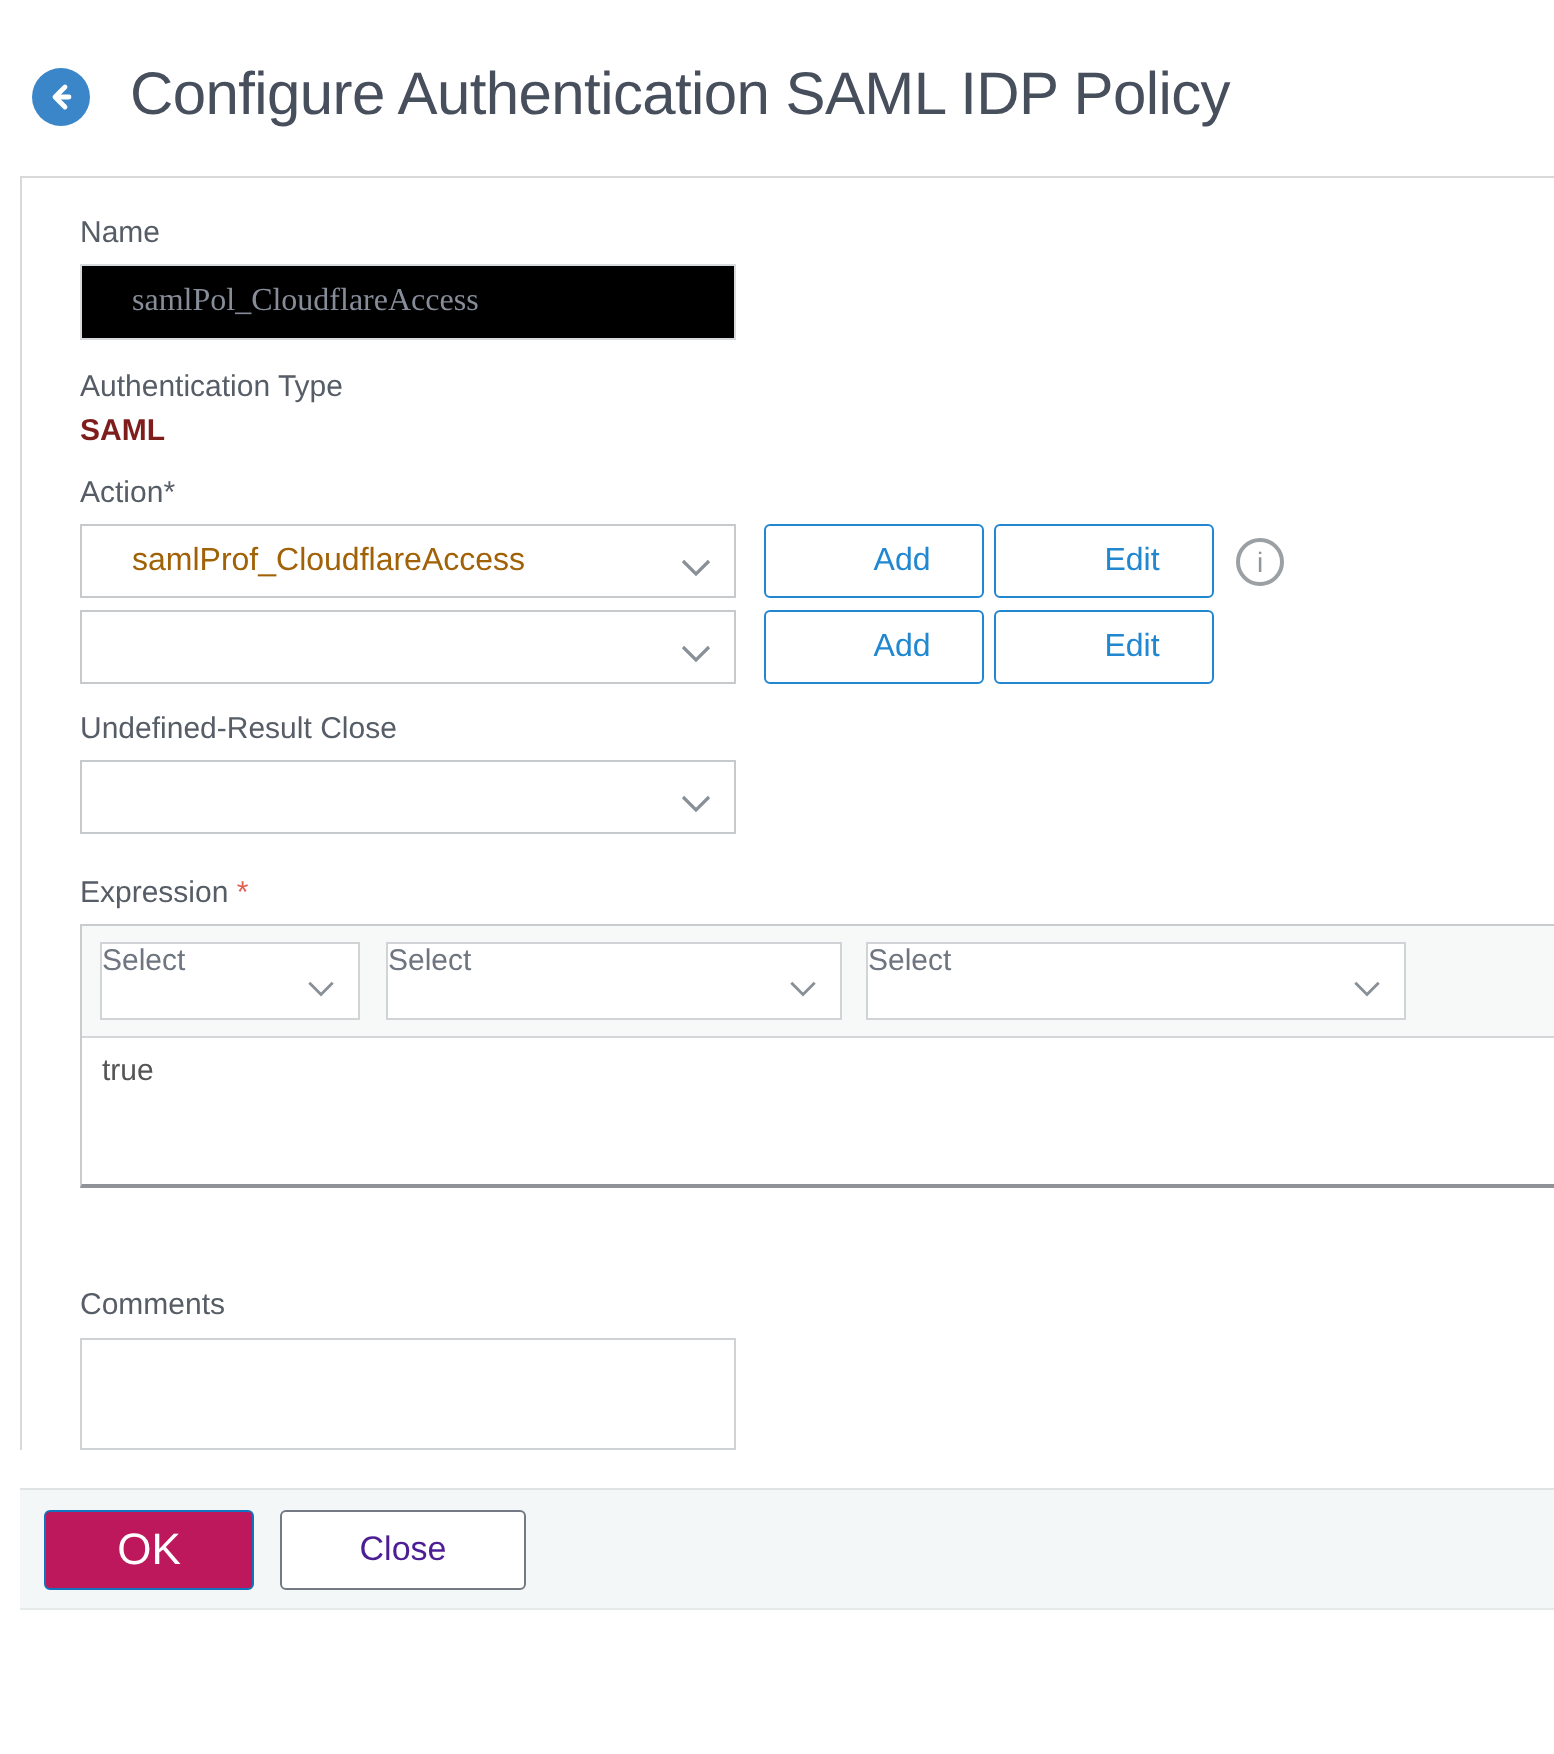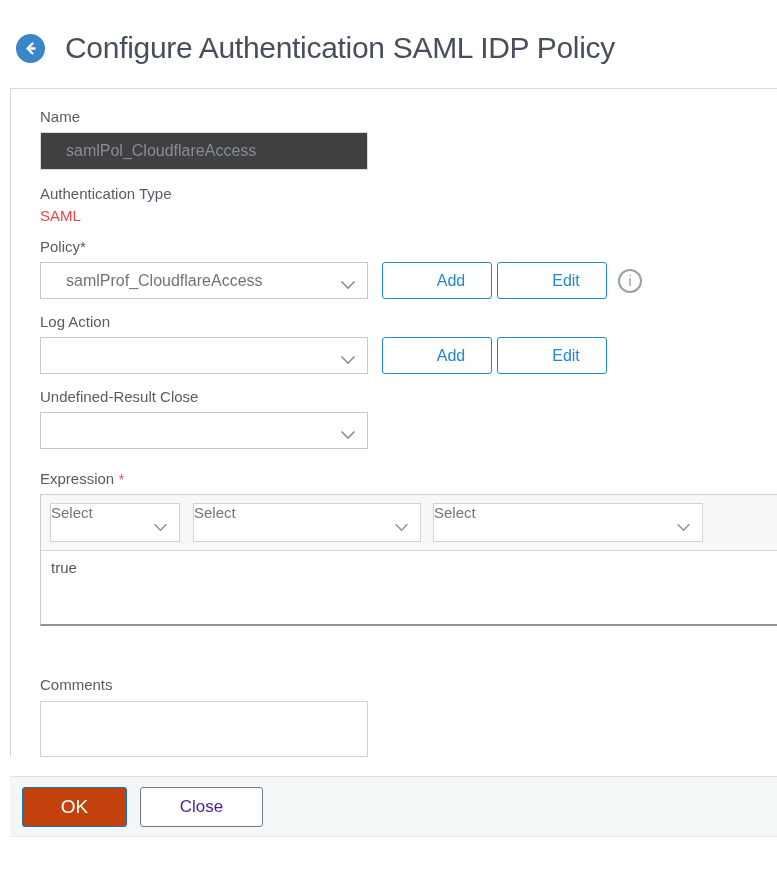--- a/index.html
+++ b/index.html
@@ -12,28 +12,28 @@
   .back-btn { width:29px; height:29px; border-radius:50%; background:#3b86c8; border:none;
               color:#fff; display:flex; align-items:center; justify-content:center; cursor:pointer; flex:0 0 auto; }
   .back-btn svg { display:block; }
   .title { font-size:30px; font-weight:400; color:#474e5c; margin-left:20px; letter-spacing:-0.3px; white-space:nowrap; }
 
   
   .panel { margin-left:10px; margin-top:23px; border-top:1px solid #d9d9d9; border-left:1px solid #d9d9d9; }
   .form { padding:19px 0 0 29px; }
 
   .field-label { font-size:15px; color:#565d66; height:18px; line-height:18px; }
-  .static-value { font-size:15px; font-weight:400; color:#ef4444; height:18px; line-height:18px; margin-top:4px; }
+  .static-value { font-size:15px; font-weight:700; color:#7f1d1d; height:18px; line-height:18px; margin-top:4px; }
   .req { color:#e0614f; }
 
-  .text-input { width:328px; height:38px; background:#404040; border:1px solid #d8dbde;
-                color:#868d99; font-size:16px; padding:0 10px 0 25px; margin-top:6px; }
+  .text-input { width:328px; height:38px; background:#000000; border:1px solid #d8dbde;
+                color:#868d99; font-size:16px; padding:0 10px 0 25px; margin-top:6px;font-family:Liberation Serif, serif; }
 
   .select-box { width:328px; height:37px; background:#fff; border:1px solid #c6cacd; position:relative;
-                display:flex; align-items:center; padding-left:25px; color:#737373; font-size:16px; cursor:pointer; }
+                display:flex; align-items:center; padding-left:25px; color:#a16207; font-size:16px; cursor:pointer; }
   .chev { position:absolute; right:11px; top:50%; margin-top:-5px; }
 
   .row { display:flex; align-items:center; margin-top:6px; }
   .btn-outline { width:110px; height:37px; background:#fff; border:1px solid #2187d0; border-radius:3px;
                  color:#2187d0; font-size:16px; font-family:inherit; cursor:pointer;padding-left:28px; }
   .btn-add { margin-left:14px; }
   .btn-edit { margin-left:5px; }
   .info-icon { width:24px; height:24px; border-radius:50%; border:2px solid #9aa0a3; color:#8f959a;
                font-size:14px; line-height:20px; text-align:center; margin-left:11px; flex:0 0 auto; }
 
@@ -53,22 +53,22 @@
 
   
   .comments-label { margin-top:50px; }
   .comments-area { display:block; width:328px; height:56px; margin-top:7px; border:1px solid #cfd3d6;
                    resize:none; font-family:inherit; font-size:15px; color:#555; padding:6px 8px; }
 
   
   .footer { margin-left:10px; margin-top:19px; height:61px; background:#f4f7f7;
             border-top:1px solid #dfe3e3; border-bottom:1px solid #e7eaea;
             display:flex; align-items:center; padding-left:12px; }
-  .btn-ok { width:105px; height:40px; background:#c2410c; border:1px solid #1173bd; border-radius:3px;
-            color:#fff; font-size:19px; font-family:inherit; cursor:pointer; }
+  .btn-ok { width:105px; height:40px; background:#be185d; border:1px solid #1173bd; border-radius:3px;
+            color:#fff; font-size:22px; font-family:inherit; cursor:pointer; }
   .btn-close { width:123px; height:40px; background:#fff; border:1px solid #737a84; border-radius:3px;
                color:#4c1d95; font-size:17px; font-family:inherit; margin-left:13px; cursor:pointer; }
 </style>
 </head>
 <body>
 
 <div class="page">
 
   <div class="header">
     <button class="back-btn">
@@ -84,36 +84,35 @@
 
   <div class="panel">
     <div class="form">
 
       <div class="field-label">Name</div>
       <input class="text-input" type="text" disabled="" value="samlPol_CloudflareAccess" style="">
 
       <div class="field-label" style="margin-top:15px;">Authentication Type</div>
       <div class="static-value">SAML</div>
 
-      <div class="field-label" style="margin-top:13px;">Policy*</div>
+      <div class="field-label" style="margin-top:13px;">Action*</div>
       <div class="row">
         <div class="select-box">
           <span>samlProf_CloudflareAccess</span>
           <span class="chev">
             <svg width="16" height="10" viewBox="0 0 16 10">
                 <polyline points="1.5,1.5 8,8 14.5,1.5" fill="none" stroke="#8a9097" stroke-width="1.6"></polyline>
               </svg>
           </span>
         </div>
         <button class="btn-outline btn-add">Add</button>
         <button class="btn-outline btn-edit">Edit</button>
         <div class="info-icon">i</div>
       </div>
 
-      <div class="field-label mt-label">Log Action</div>
       <div class="row">
         <div class="select-box">
           <span></span>
           <span class="chev">
             <svg width="16" height="10" viewBox="0 0 16 10">
                 <polyline points="1.5,1.5 8,8 14.5,1.5" fill="none" stroke="#8a9097" stroke-width="1.6"></polyline>
               </svg>
           </span>
         </div>
         <button class="btn-outline btn-add">Add</button>

